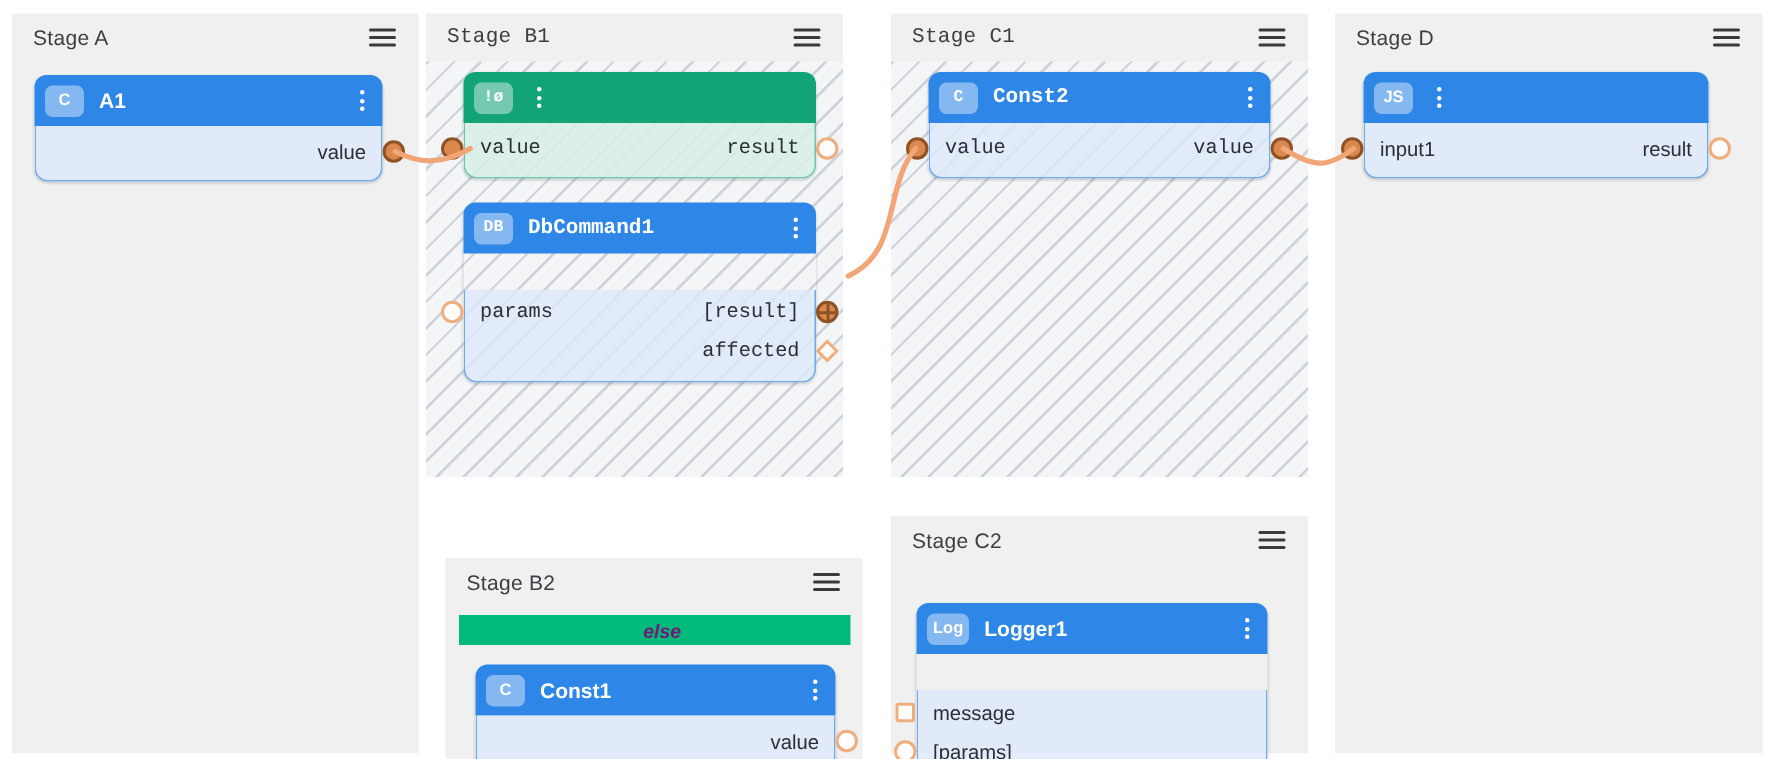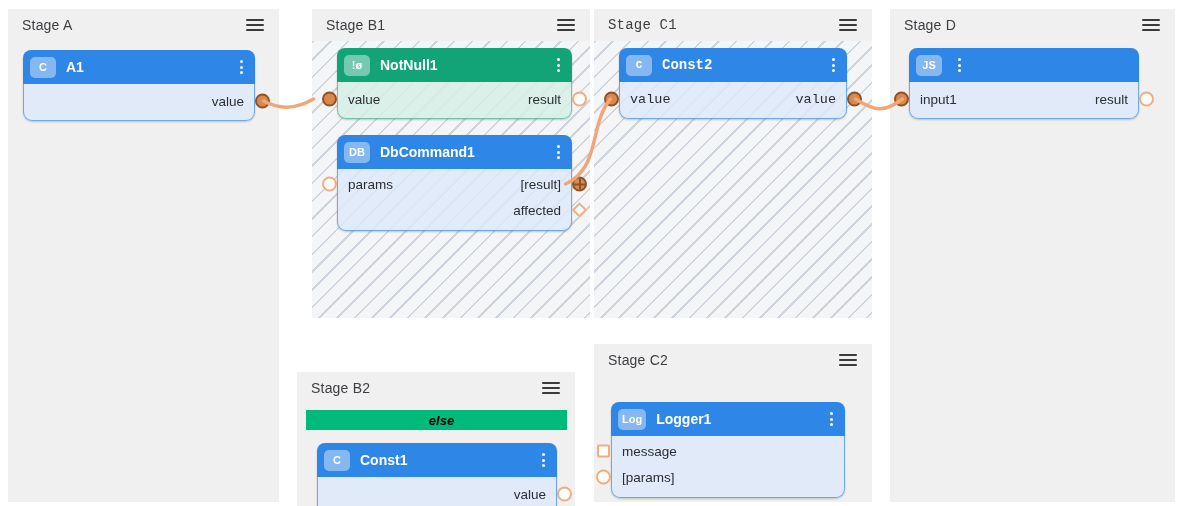--- a/index.html
+++ b/index.html
@@ -13,41 +13,41 @@
                 justify-content:space-between; padding:0 15px 0 14px; z-index:2; }
   .stage-title { font-size:14px; color:#3c3e42; letter-spacing:.2px; }
   .hamburger { display:flex; flex-direction:column; justify-content:center; gap:3px;
                width:18px; height:16px; cursor:pointer; }
   .hamburger i { display:block; height:2px; background:#3a3a3a; border-radius:1px; }
   .hatch { position:absolute; left:0; right:0; top:32px; bottom:0;
            background:repeating-linear-gradient(135deg,
              #cfd4dc 0px, #cfd4dc 1.8px, #f4f5f7 1.8px, #f4f5f7 12.5px); }
 
   
-  .else-bar { position:absolute; background:#00ba7c; color:#000000; font-size:13px;
+  .else-bar { position:absolute; background:#00ba7c; color:#701a75; font-size:13px;
               font-weight:bold; font-style:italic; display:flex; align-items:center;
               justify-content:center; z-index:2;padding-left:10px; }
 
   
   .node { position:absolute; z-index:2; border-radius:9px;
           box-shadow:0 1px 2px rgba(0,0,0,.20); cursor:grab; }
   .nhead { height:34px; display:flex; align-items:center; gap:10px;
            padding:0 6px 0 7px; border-radius:8px 8px 0 0; }
   .blue  .nhead { background:#2e86e7; }
   .green .nhead { background:#12a377; }
   .nbadge { min-width:26px; height:21px; padding:0 4px; border-radius:5px;
             background:rgba(255,255,255,.42); color:#fff; font-size:11px;
             font-weight:bold; display:flex; align-items:center; justify-content:center; }
   .ntitle { flex:1; color:#fff; font-weight:bold; font-size:14px; }
   .ndots { display:flex; flex-direction:column; gap:2.5px; padding:0 6px; cursor:pointer; }
   .ndots i { width:3px; height:3px; border-radius:50%; background:#fff; display:block; }
   .nbody { position:relative; border-radius:0 0 9px 9px; padding:4px 0 6px; }
   .blue  .nbody { background:rgba(221,233,249,.85); border:1.5px solid rgba(47,134,231,.65); border-top:none; }
   .green .nbody { background:rgba(214,238,229,.85); border:1.5px solid rgba(18,163,119,.55); border-top:none; }
-  .nbody.tight { padding:2px 0 7px; }
+  .nbody.tight { padding:2px 0 7px;margin-top:24px; }
 
   .prow { position:relative; height:26px; display:flex; align-items:center;
           padding:0 10px; font-size:13.5px; color:#2c2e33; }
   .prow.right { justify-content:flex-end; }
   .prow.both  { justify-content:space-between; }
 
   
   .port { position:absolute; top:50%; transform:translateY(-50%); z-index:6; cursor:crosshair; }
   .pr { right:-16px; }  .pl { left:-16px; }
   .pc { width:15px; height:15px; border-radius:50%; }
@@ -93,35 +93,34 @@
       </div>
       <div class="nbody">
         <div class="prow right">
           <span>value</span>
           <span class="port pr pc pc-filled"></span>
         </div>
       </div>
     </div>
   </section>
 
-  <section class="stage" style="left:312px;top:9px;width:278px;height:309px;">
+  <section class="stage" style="left:284px;top:9px;width:278px;height:309px;font-family:Liberation Mono, monospace;">
     <div class="stage-head">
       <span class="stage-title">Stage B1</span>
       <span class="hamburger">
           <i></i>
           <i></i>
           <i></i>
         </span>
     </div>
     <div class="hatch"></div>
 
     <div class="node green" style="left:25px;top:39px;width:235px;">
       <div class="nhead">
         <span class="nbadge">!ø</span>
-        <span class="ntitle">NotNull1</span>
         <span class="ndots">
             <i></i>
             <i></i>
             <i></i>
           </span>
       </div>
       <div class="nbody">
         <div class="prow both">
           <span>value</span>
           <span>result</span>

